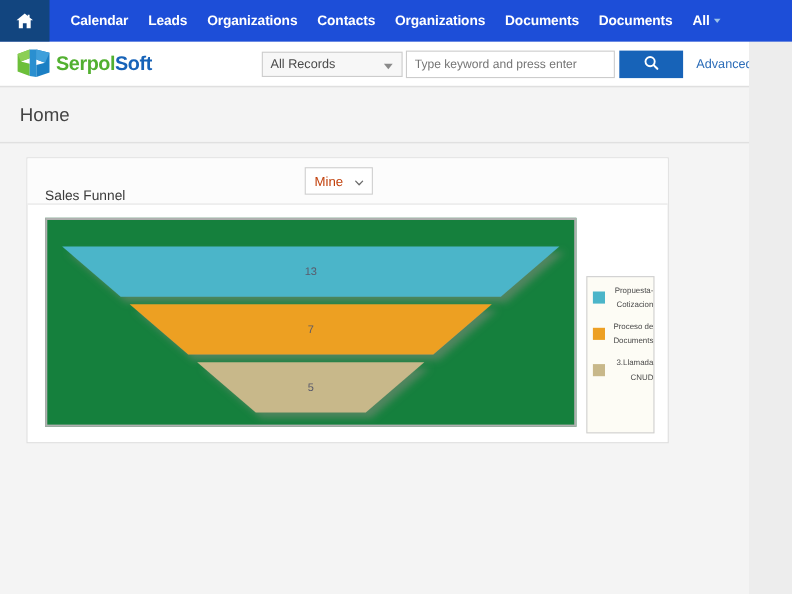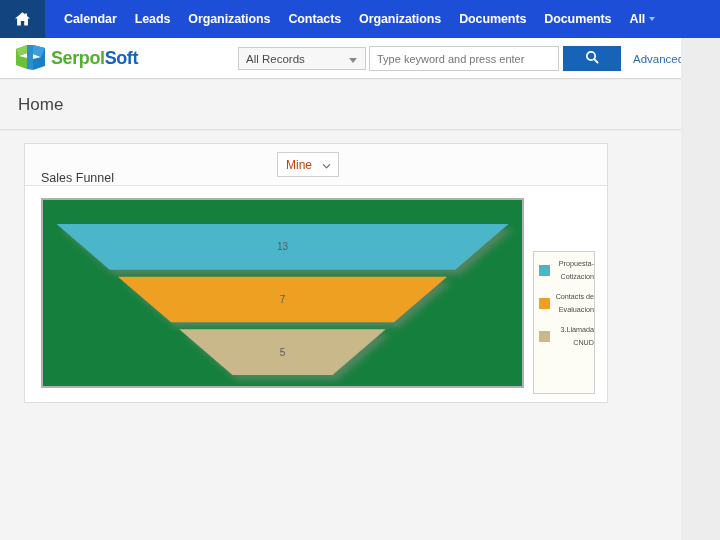--- a/index.html
+++ b/index.html
@@ -325,21 +325,21 @@
           </svg>
         </div>
 
         <div class="legend-box">
           <div class="legend-row">
             <span class="legend-swatch" id="sw0" style="background: rgb(75, 181, 201);"></span>
             <span class="legend-label">Propuesta-Cotizacion</span>
           </div>
           <div class="legend-row">
             <span class="legend-swatch" id="sw1" style="background: rgb(237, 160, 36);"></span>
-            <span class="legend-label">Contacts de Evaluacion</span>
+            <span class="legend-label">Proceso de Documents</span>
           </div>
           <div class="legend-row">
             <span class="legend-swatch" id="sw2" style="background: rgb(200, 184, 138);"></span>
             <span class="legend-label">3.Llamada CNUD</span>
           </div>
         </div>
 
       </div>
     </div>
   </div>

